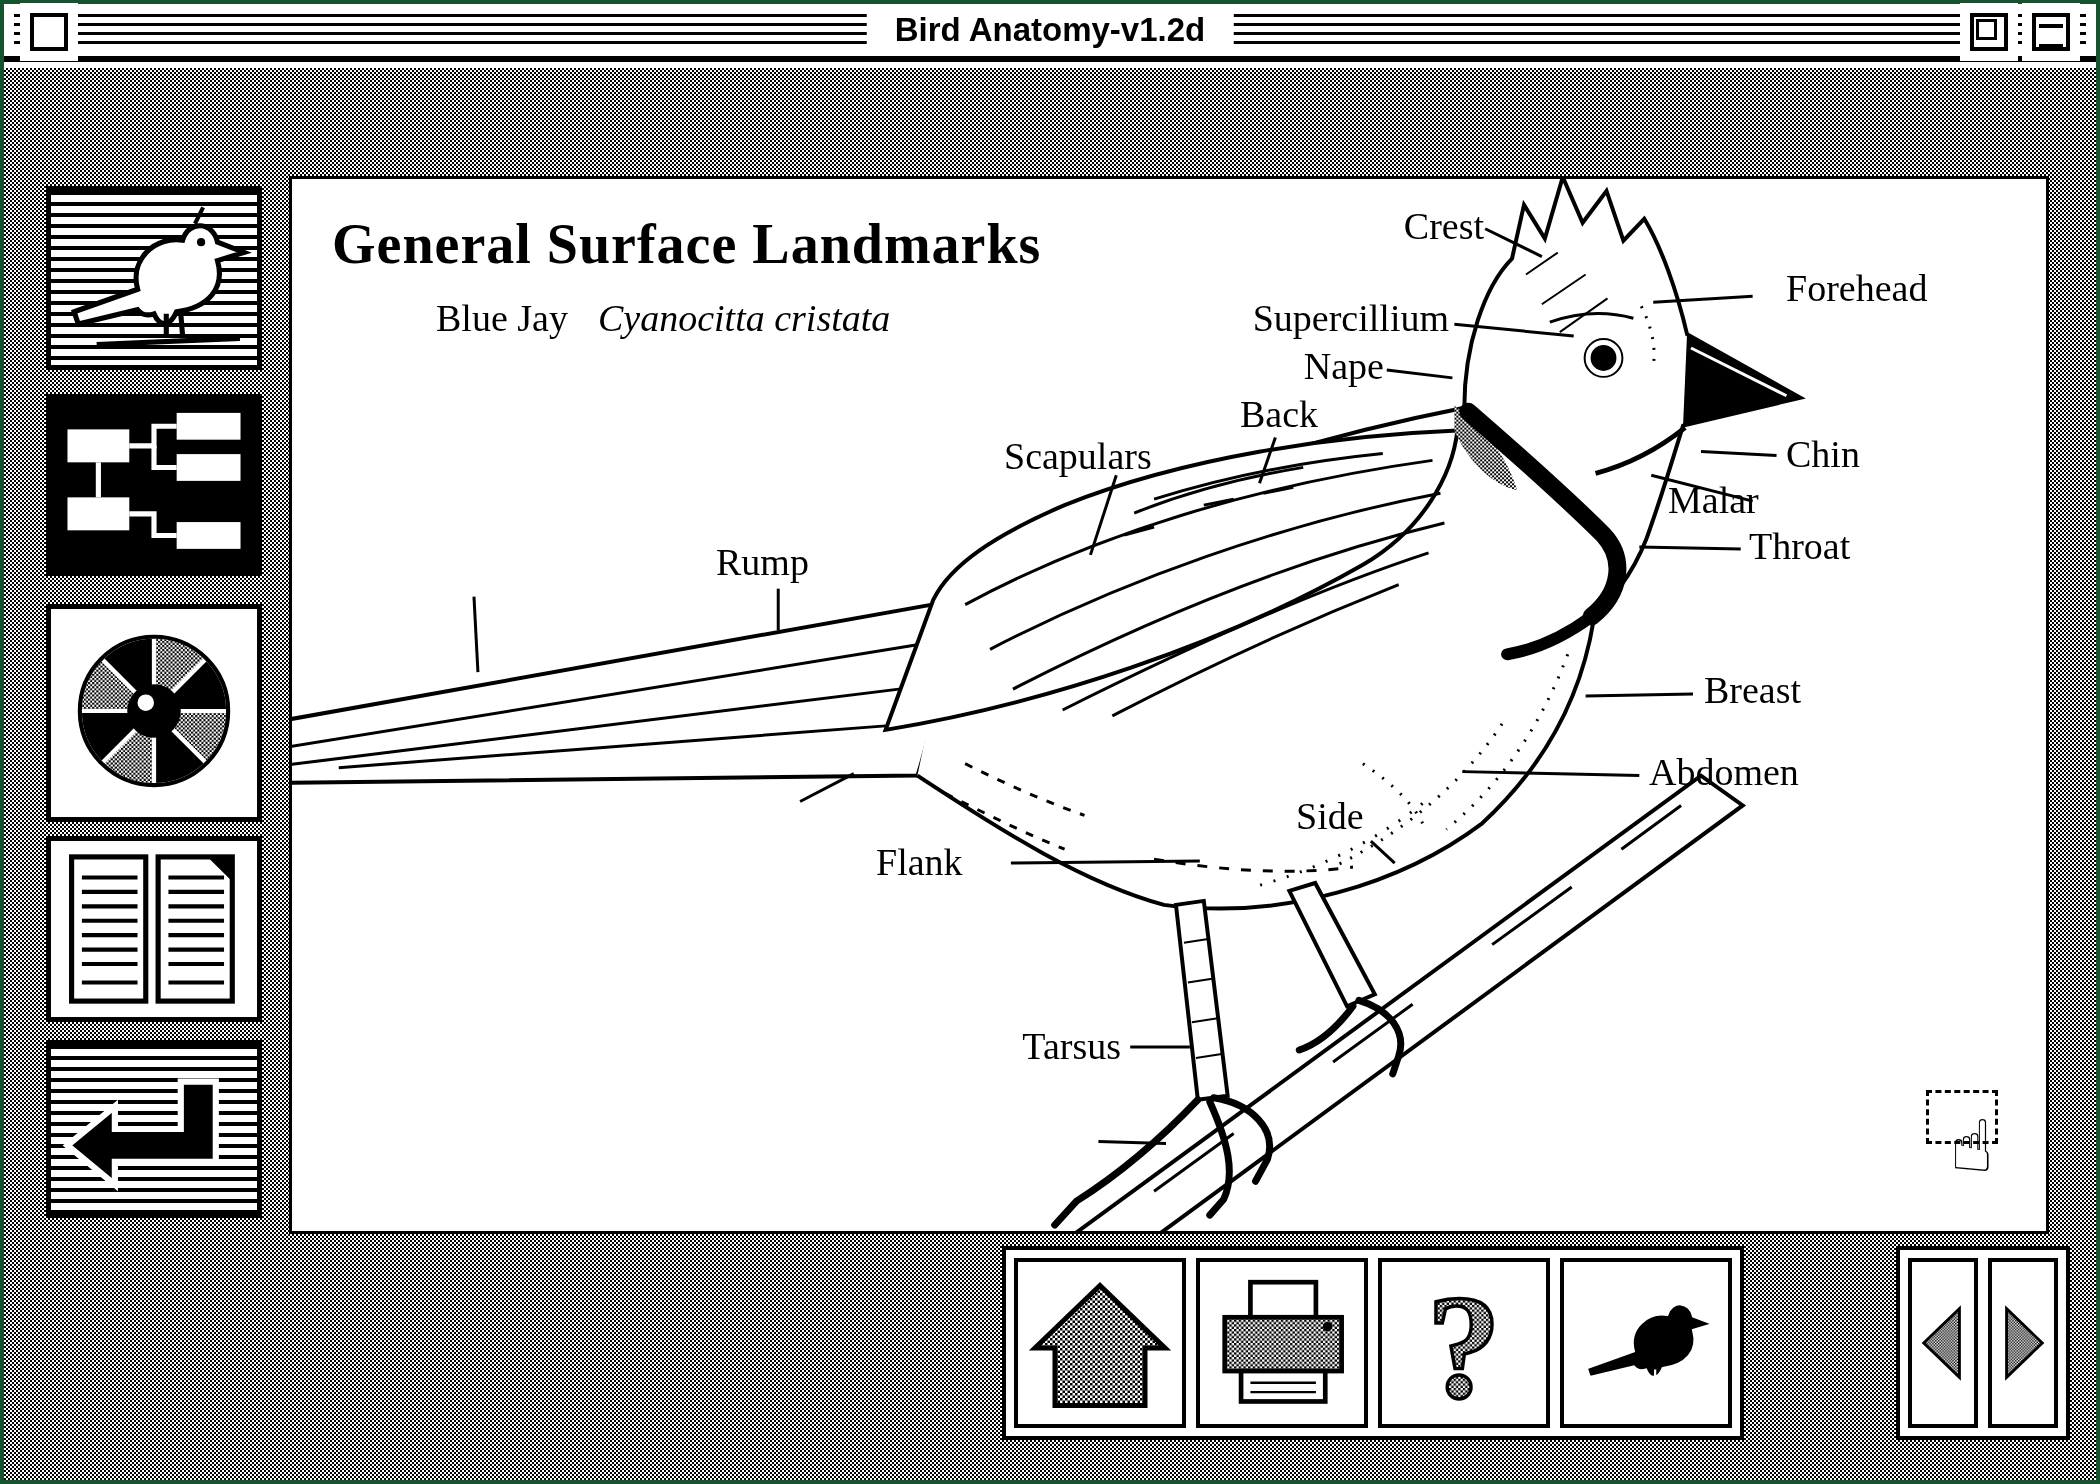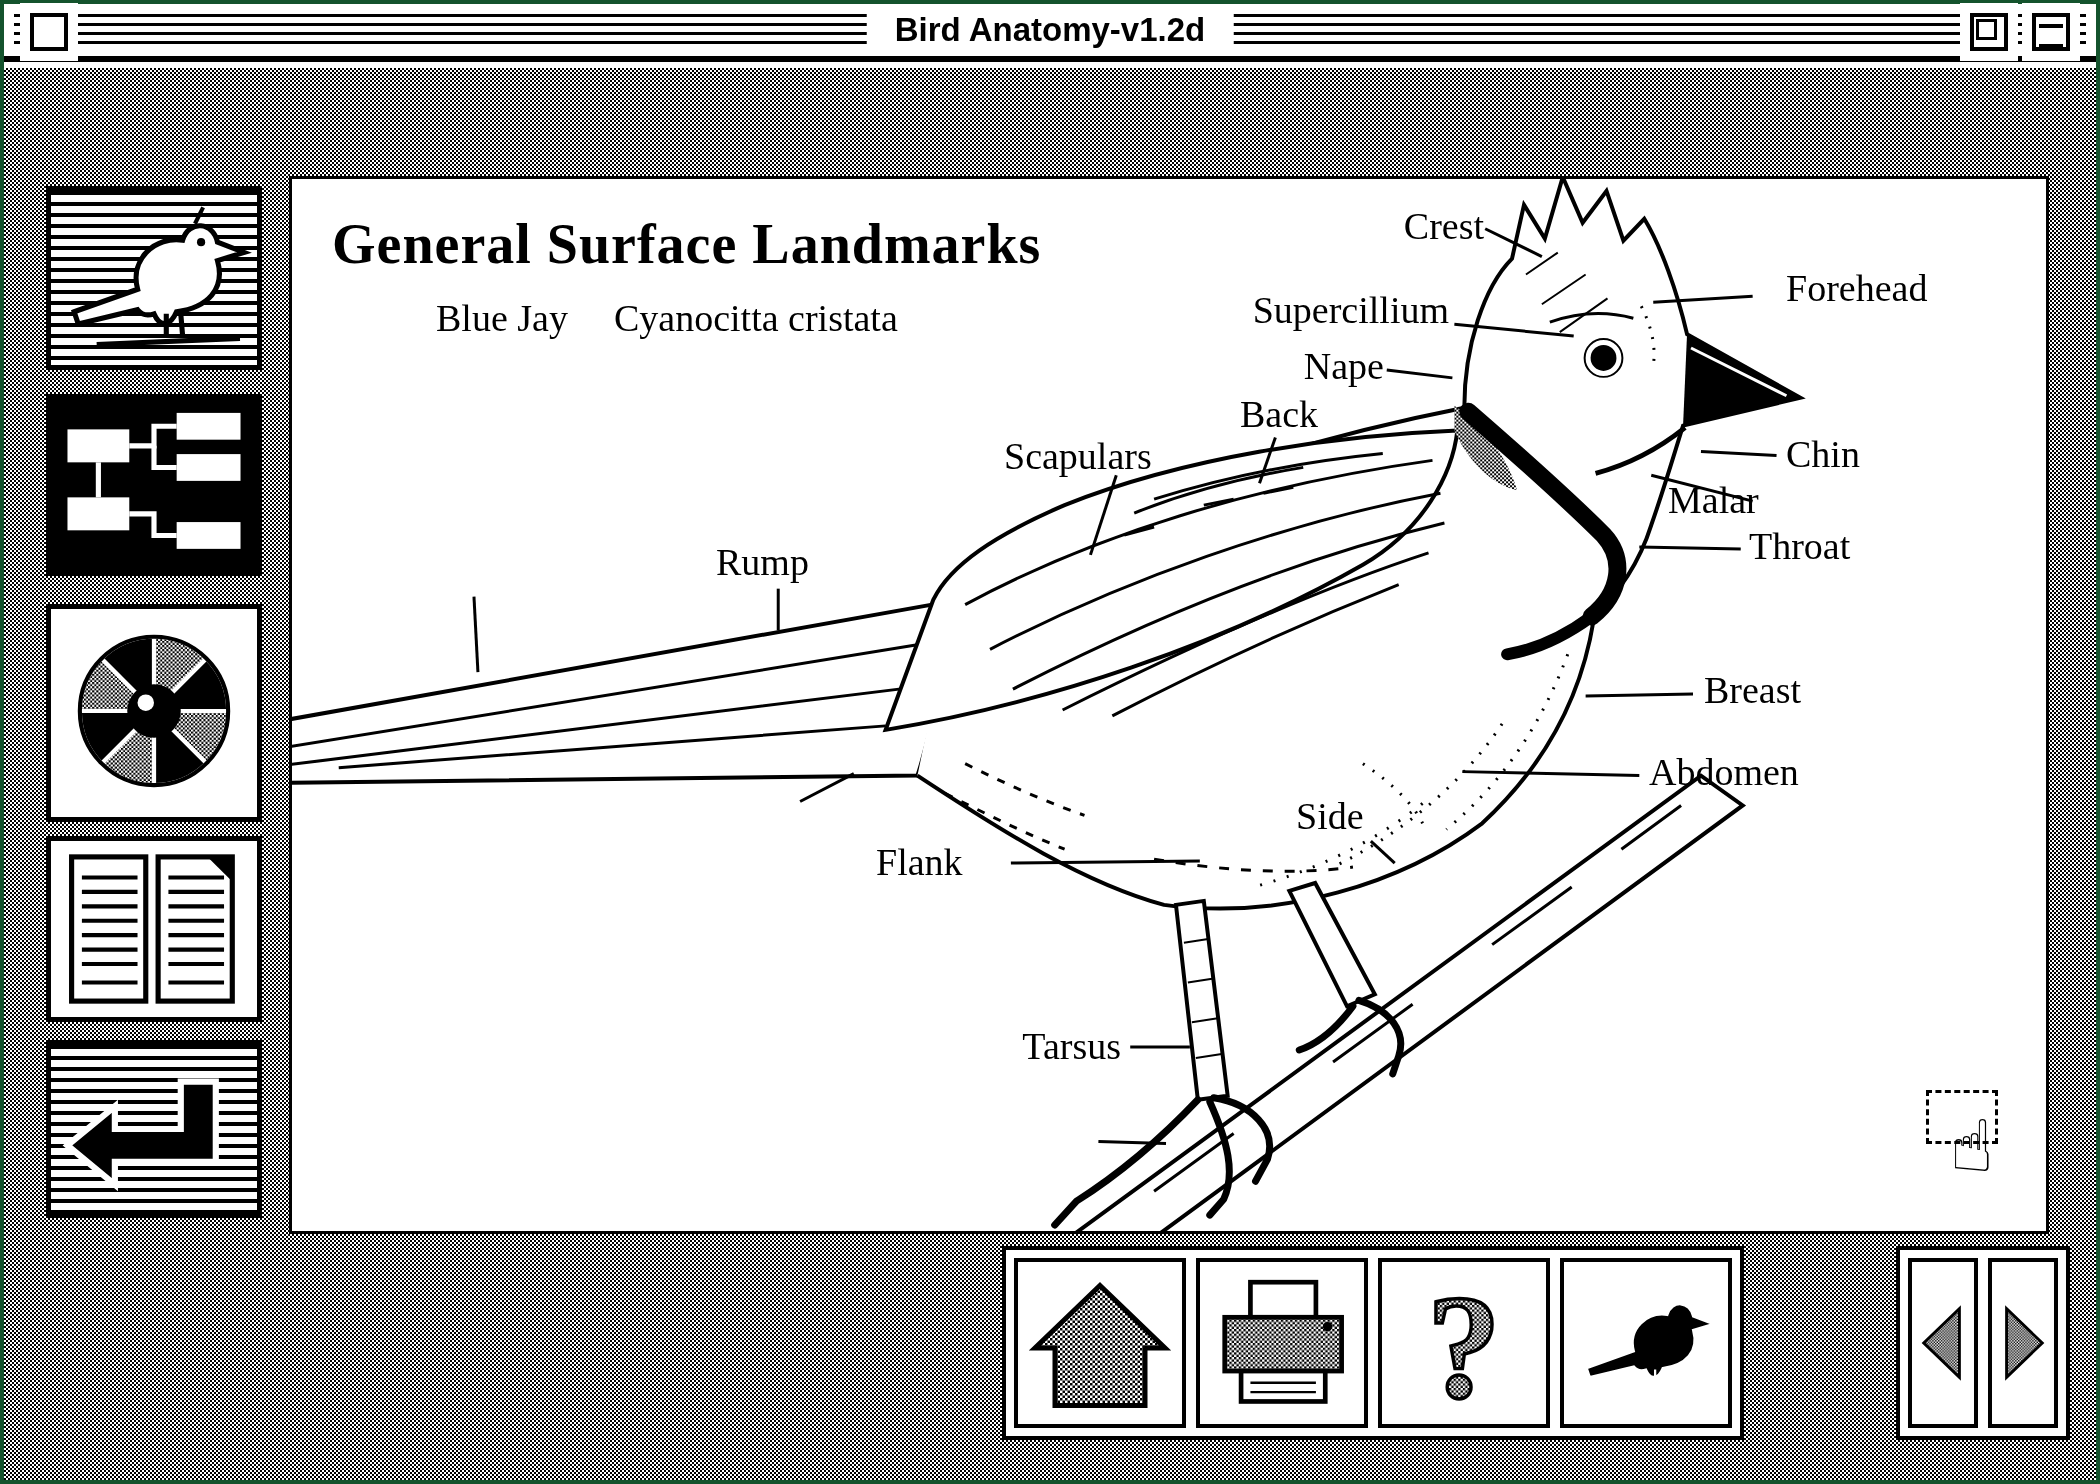--- a/index.html
+++ b/index.html
@@ -38,21 +38,21 @@
 
   
   .panel { position:absolute; left:285px; top:172px; width:1760px; height:1058px;
            background:#fff; border:3px solid #000; }
   .panel svg.illustration { position:absolute; left:0; top:0; width:100%; height:100%; }
 
   .page-title { position:absolute; left:328px; top:208px; font-family:"Liberation Serif",serif;
                 font-weight:bold; font-size:56px; letter-spacing:1px; z-index:5; }
   .page-subtitle { position:absolute; left:432px; top:292px; font-family:"Liberation Serif",serif;
                    font-size:38px; z-index:5; white-space:nowrap; }
-  .page-subtitle .latin { margin-left:46px; }
+  .page-subtitle .latin { font-style:italic; margin-left:30px; }
 
   .plabel { position:absolute; font-family:"Liberation Serif",serif; font-size:38px; color:#000;
             line-height:1.18; white-space:pre-line; z-index:5; }
 
   
   .cursor { position:absolute; left:1922px; top:1086px; width:110px; height:120px; z-index:6; }
   .cursor-box { position:absolute; left:0; top:0; width:72px; height:54px; border:3px dashed #000; }
   .cursor-hand { position:absolute; left:24px; top:14px; font-size:72px;
                  font-family:"DejaVu Sans",sans-serif; color:#000; }
 
@@ -231,21 +231,21 @@
     </svg>
   </div>
 
   <h1 class="page-title">General Surface Landmarks</h1>
   <div class="page-subtitle">
     <span>Blue Jay</span><span class="latin">Cyanocitta cristata</span>
   </div>
 
   <div class="plabel" style="left:1320px;top:200px;width:160px;text-align:right">Crest</div>
   <div class="plabel" style="left:1758px;top:262px;margin-left:24px;">Forehead</div>
-  <div class="plabel" style="left:1160px;top:284px;width:285px;text-align:right">Supercillium</div>
+  <div class="plabel" style="left:1160px;top:292px;width:285px;text-align:right">Supercillium</div>
   <div class="plabel" style="left:1245px;top:340px;width:135px;text-align:right">Nape</div>
   <div class="plabel" style="left:1205px;top:388px;width:140px;text-align:center">Back</div>
   <div class="plabel" style="left:1000px;top:430px;">Scapulars</div>
   <div class="plabel" style="left:1782px;top:428px;">Chin</div>
   <div class="plabel" style="left:1664px;top:474px;">Malar</div>
   <div class="plabel" style="left:1745px;top:520px;">Throat</div>
   <div class="plabel" style="left:712px;top:536px;">Rump</div>
   <div class="plabel" style="left:1700px;top:664px;">Breast</div>
   <div class="plabel" style="left:1645px;top:746px;">Abdomen</div>
   <div class="plabel" style="left:872px;top:836px;">Flank</div>

